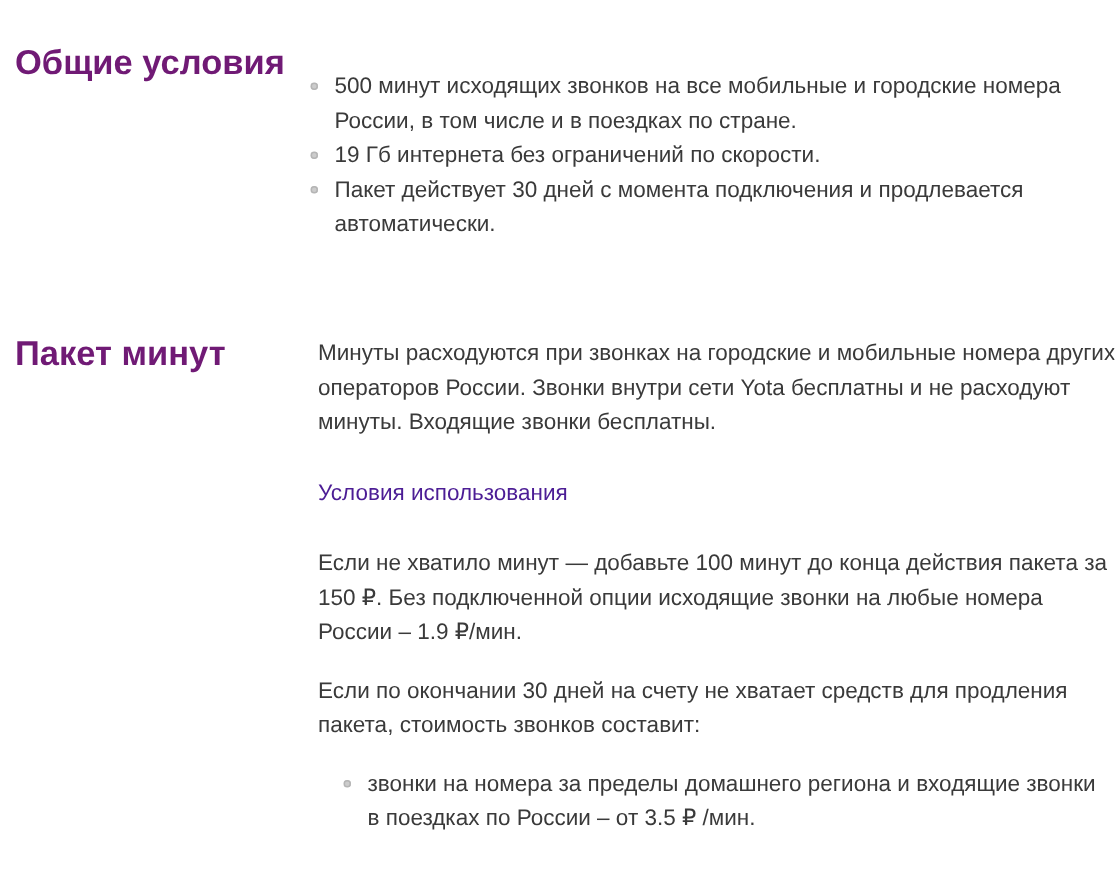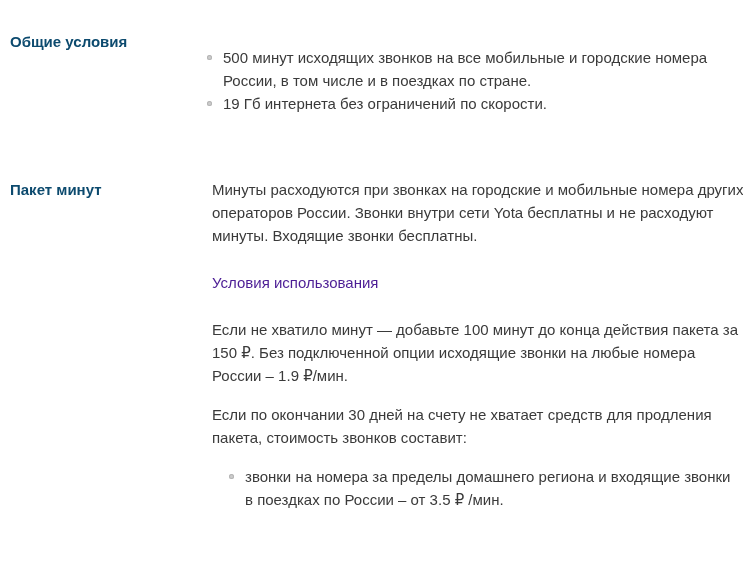--- a/index.html
+++ b/index.html
@@ -26,24 +26,24 @@
     align-items: flex-start;
   }
   .section-row + .section-row {
     margin-top: 47px;
     gap: 22px;
   }
   .col-heading {
     flex: none;
     width: 180px;
     margin: 0;
-    font-size: 15px;
+    font-size: 23px;
     line-height: 23px;
     font-weight: bold;
-    color: #0c4a6e;
+    color: #701a75;
   }
   .col-content {
     flex: none;
     width: 545px;
   }
   .col-content p {
     margin: 0 0 16px 0;
   }
   .col-content p.muted {
     color: #4c1d95;
@@ -82,20 +82,24 @@
     <div class="col-content">
       <ul class="bullets">
         <li>
           <span class="dot"></span>
           <span>500 минут исходящих звонков на все мобильные и городские номера России, в&nbsp;том числе и в поездках по стране.</span>
         </li>
         <li>
           <span class="dot"></span>
           <span>19 Гб интернета без ограничений по скорости.</span>
         </li>
+        <li>
+          <span class="dot"></span>
+          <span>Пакет действует 30 дней с момента подключения и продлевается автоматически.</span>
+        </li>
       </ul>
     </div>
   </section>
 
   <section class="section-row">
     <h2 class="col-heading">Пакет минут</h2>
     <div class="col-content">
       <p>Минуты расходуются при звонках на городские и мобильные номера других операторов России. Звонки внутри сети Yota бесплатны и не расходуют минуты. Входящие звонки бесплатны.</p>
       <p class="muted">Условия использования</p>
       <p>Если не хватило минут — добавьте 100 минут до конца действия пакета за 150&nbsp;₽. Без подключенной опции исходящие звонки на любые номера России&nbsp;–&nbsp;1.9&nbsp;₽/мин.</p>

